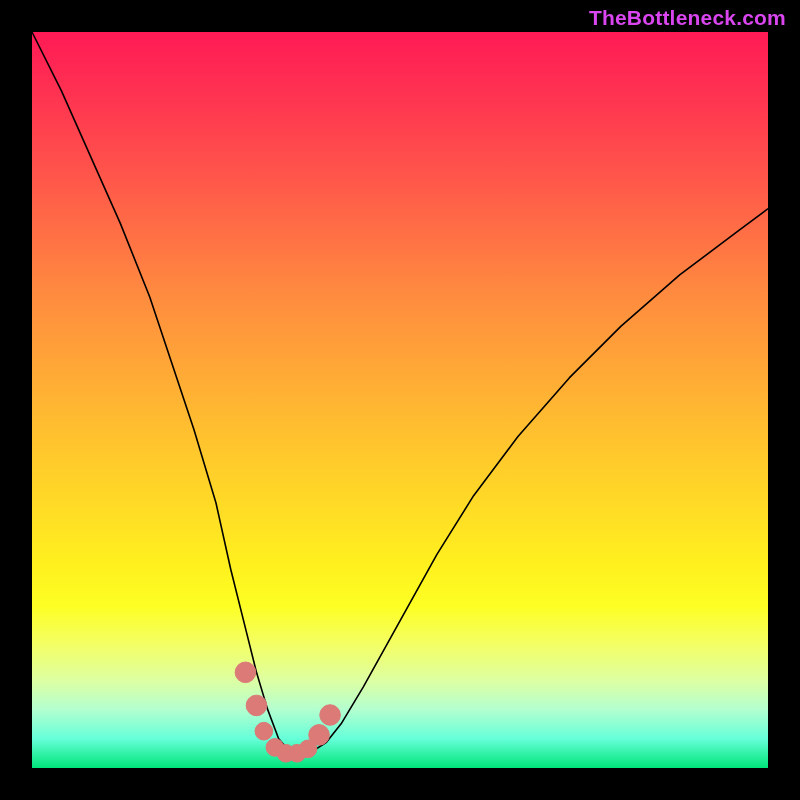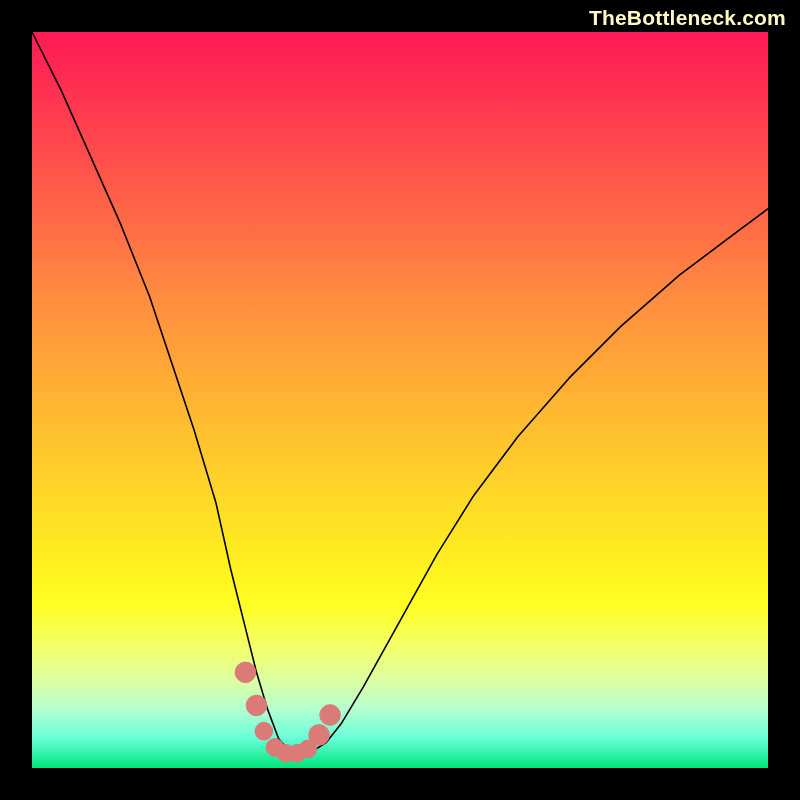--- a/index.html
+++ b/index.html
@@ -26,21 +26,21 @@
     height: 736px;
     
   }
   .watermark {
     position: absolute;
     top: 6px;
     right: 14px;
     font-family: Arial, Helvetica, sans-serif;
     font-size: 21px;
     font-weight: 600;
-    color: #fef9c3;
+    color: #d946ef;
     letter-spacing: 0.2px;
   }
   svg.curve {
     position: absolute;
     left: 0;
     top: 0;
     width: 736px;
     height: 736px;
     overflow: visible;
   }

